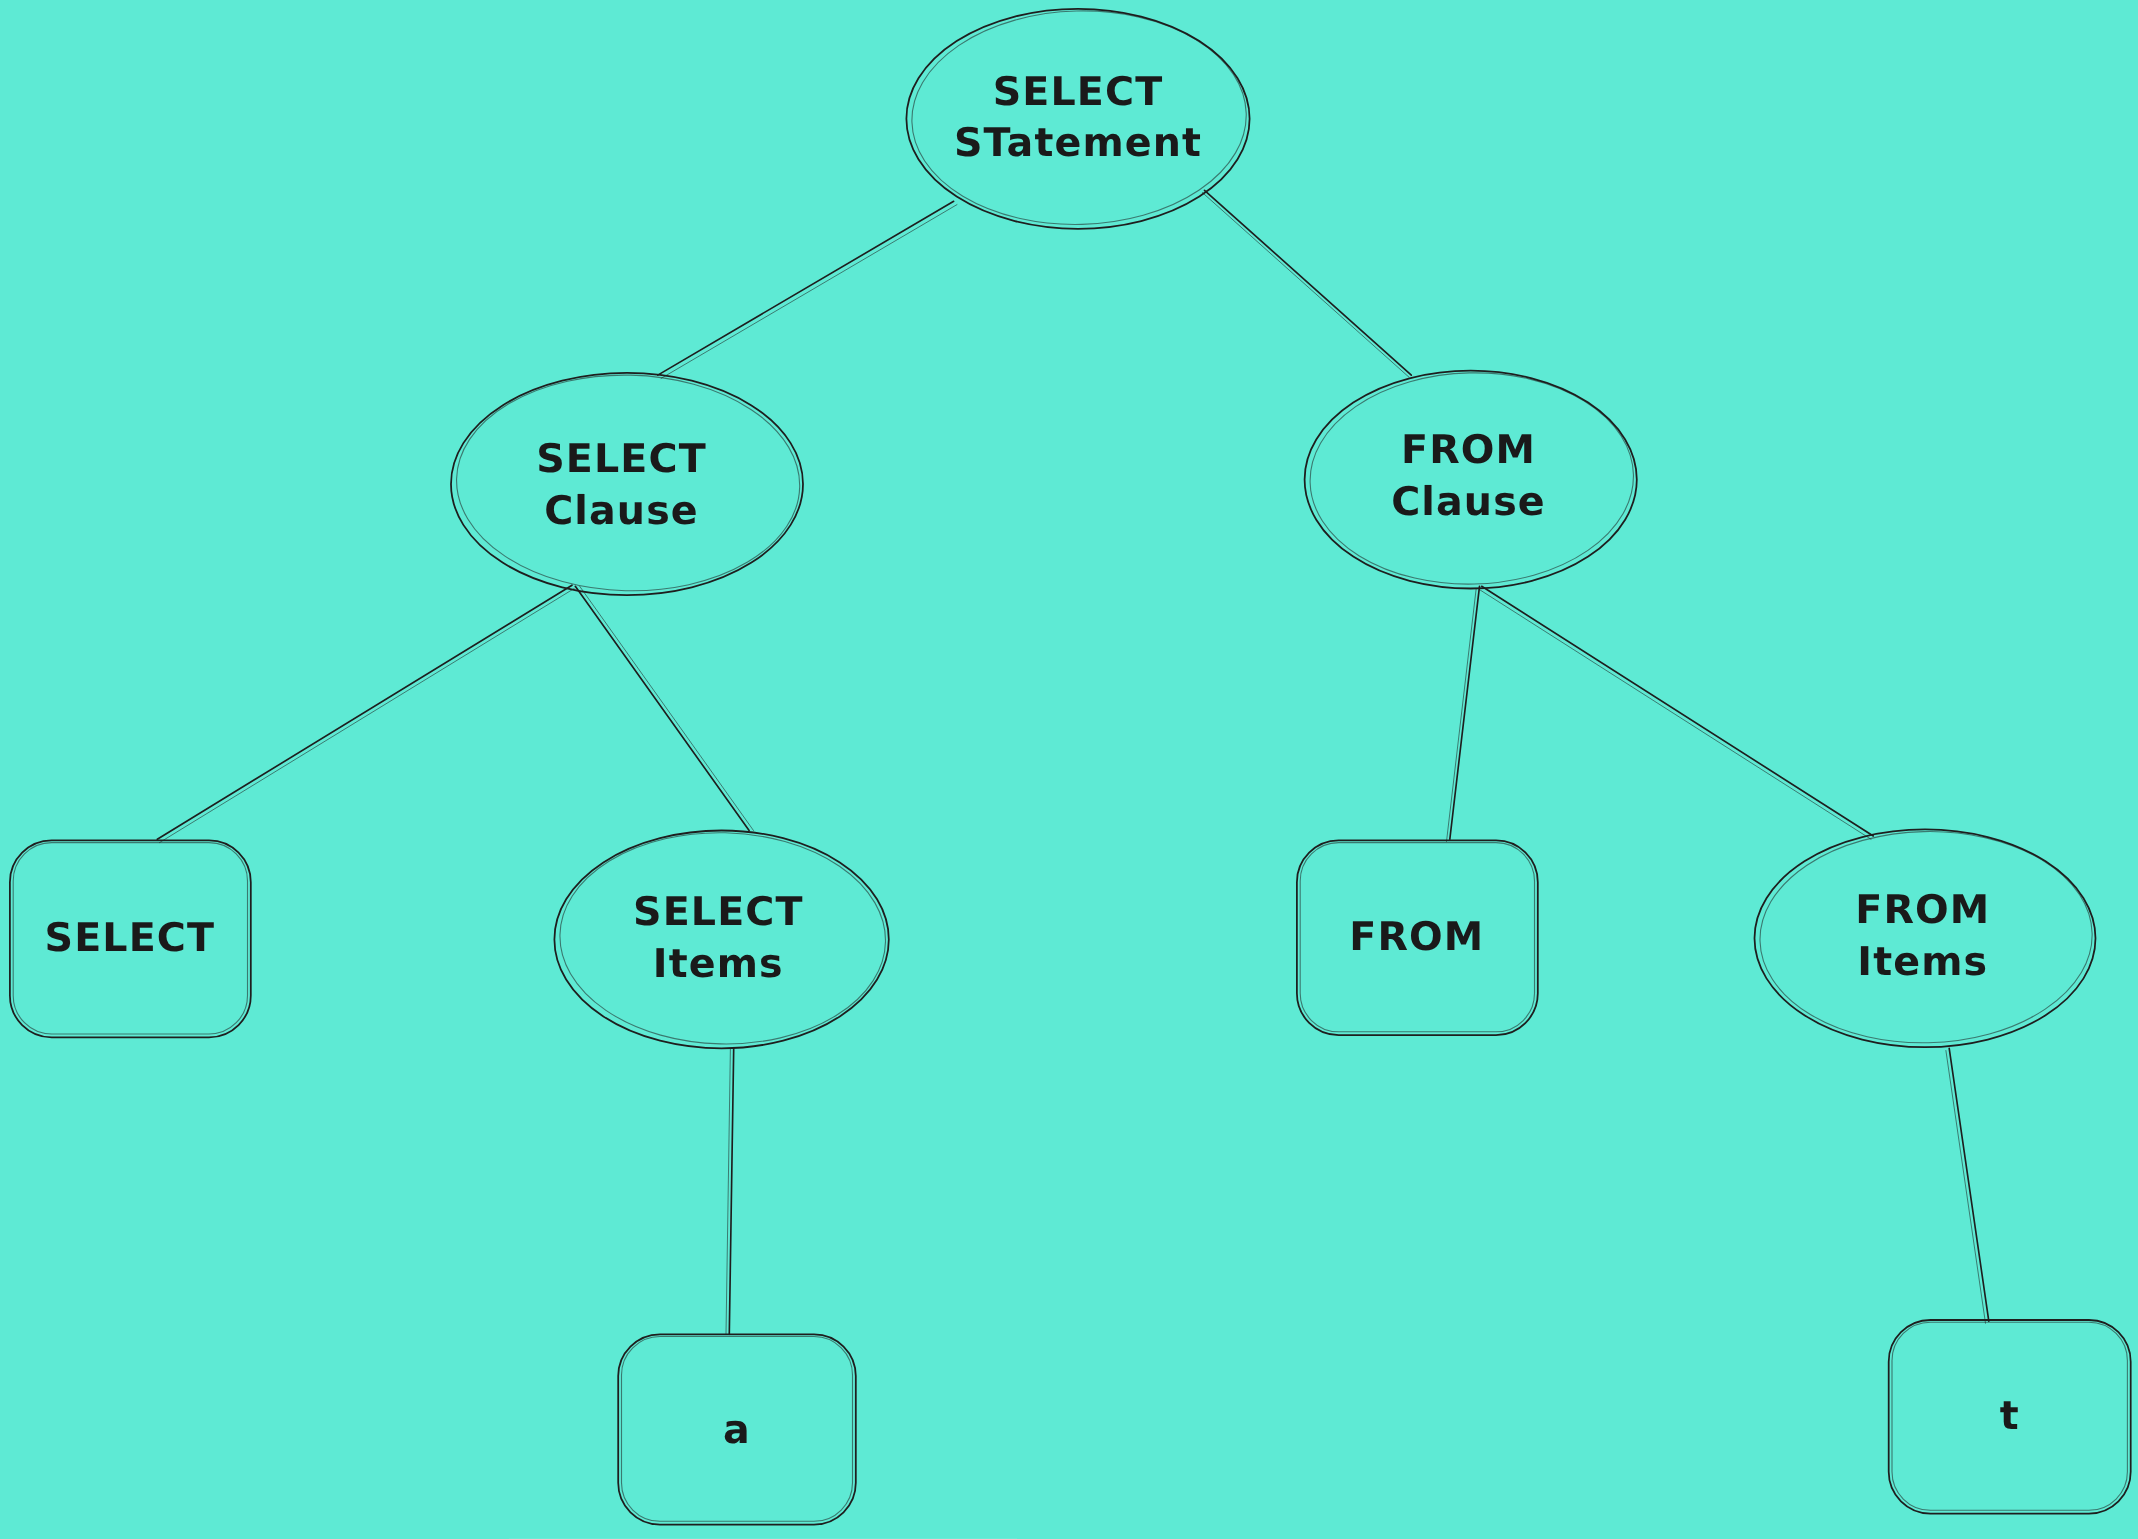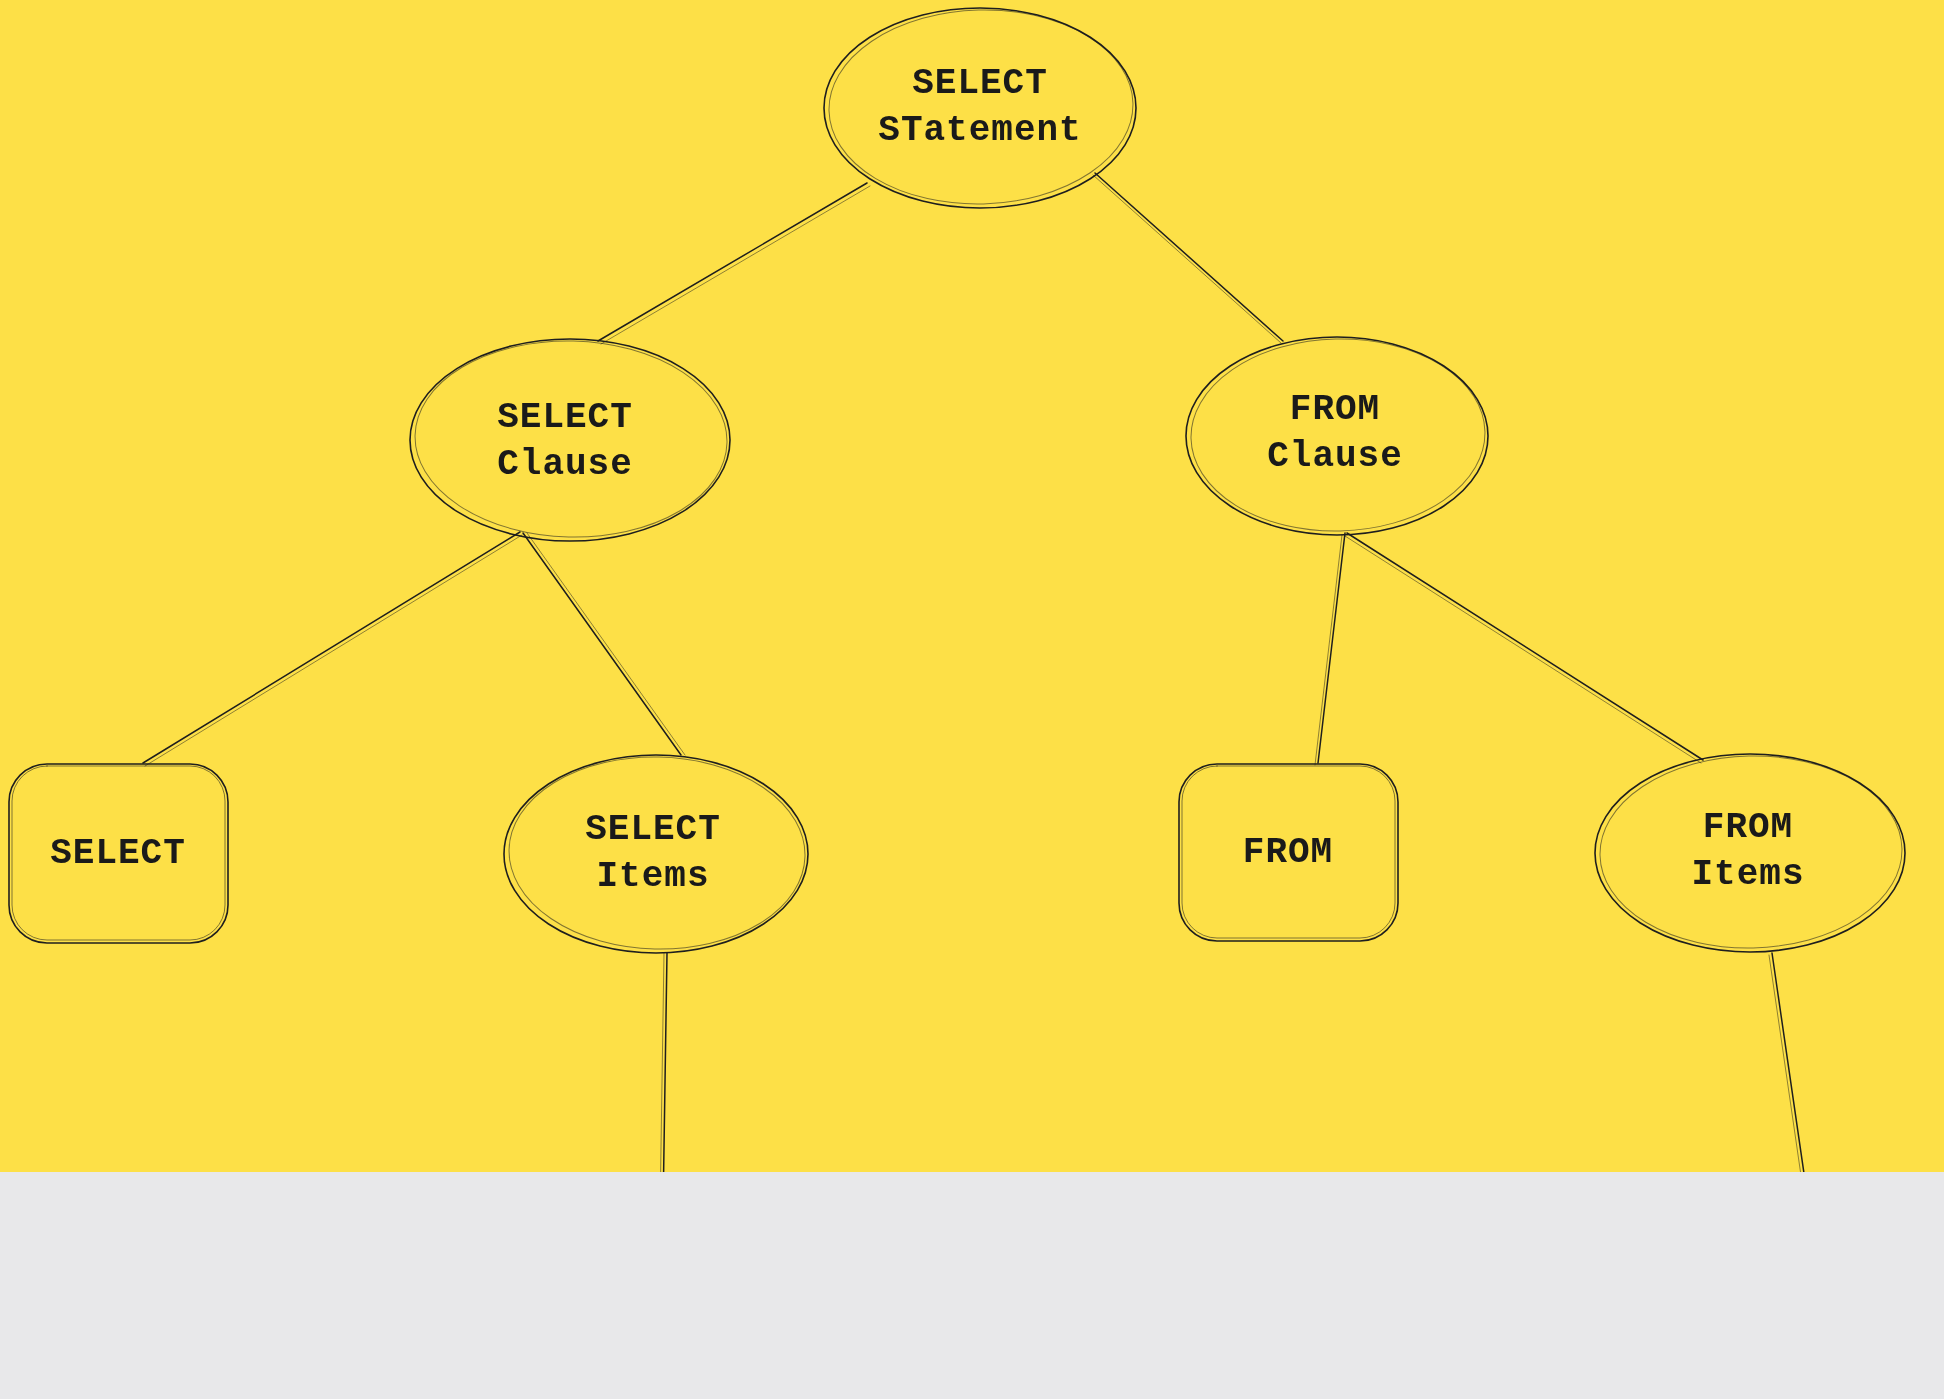--- a/index.html
+++ b/index.html
@@ -4,24 +4,23 @@
 <style>
   html, body {
     margin: 0;
     padding: 0;
     background: #e8e8ea;
     font-family: "DejaVu Sans", sans-serif;
   }
   .canvas {
     position: relative;
     width: 1944px;
-    height: 1172px;
-    background: #fde047;
+    height: 1399px;
+    background: #5eead4;
     overflow: hidden;
-    font-family: Liberation Mono, monospace;
   }
   svg.scene {
     position: absolute;
     left: 0;
     top: 0;
     width: 1944px;
     height: 1399px;
   }
   .shape {
     fill: none;

